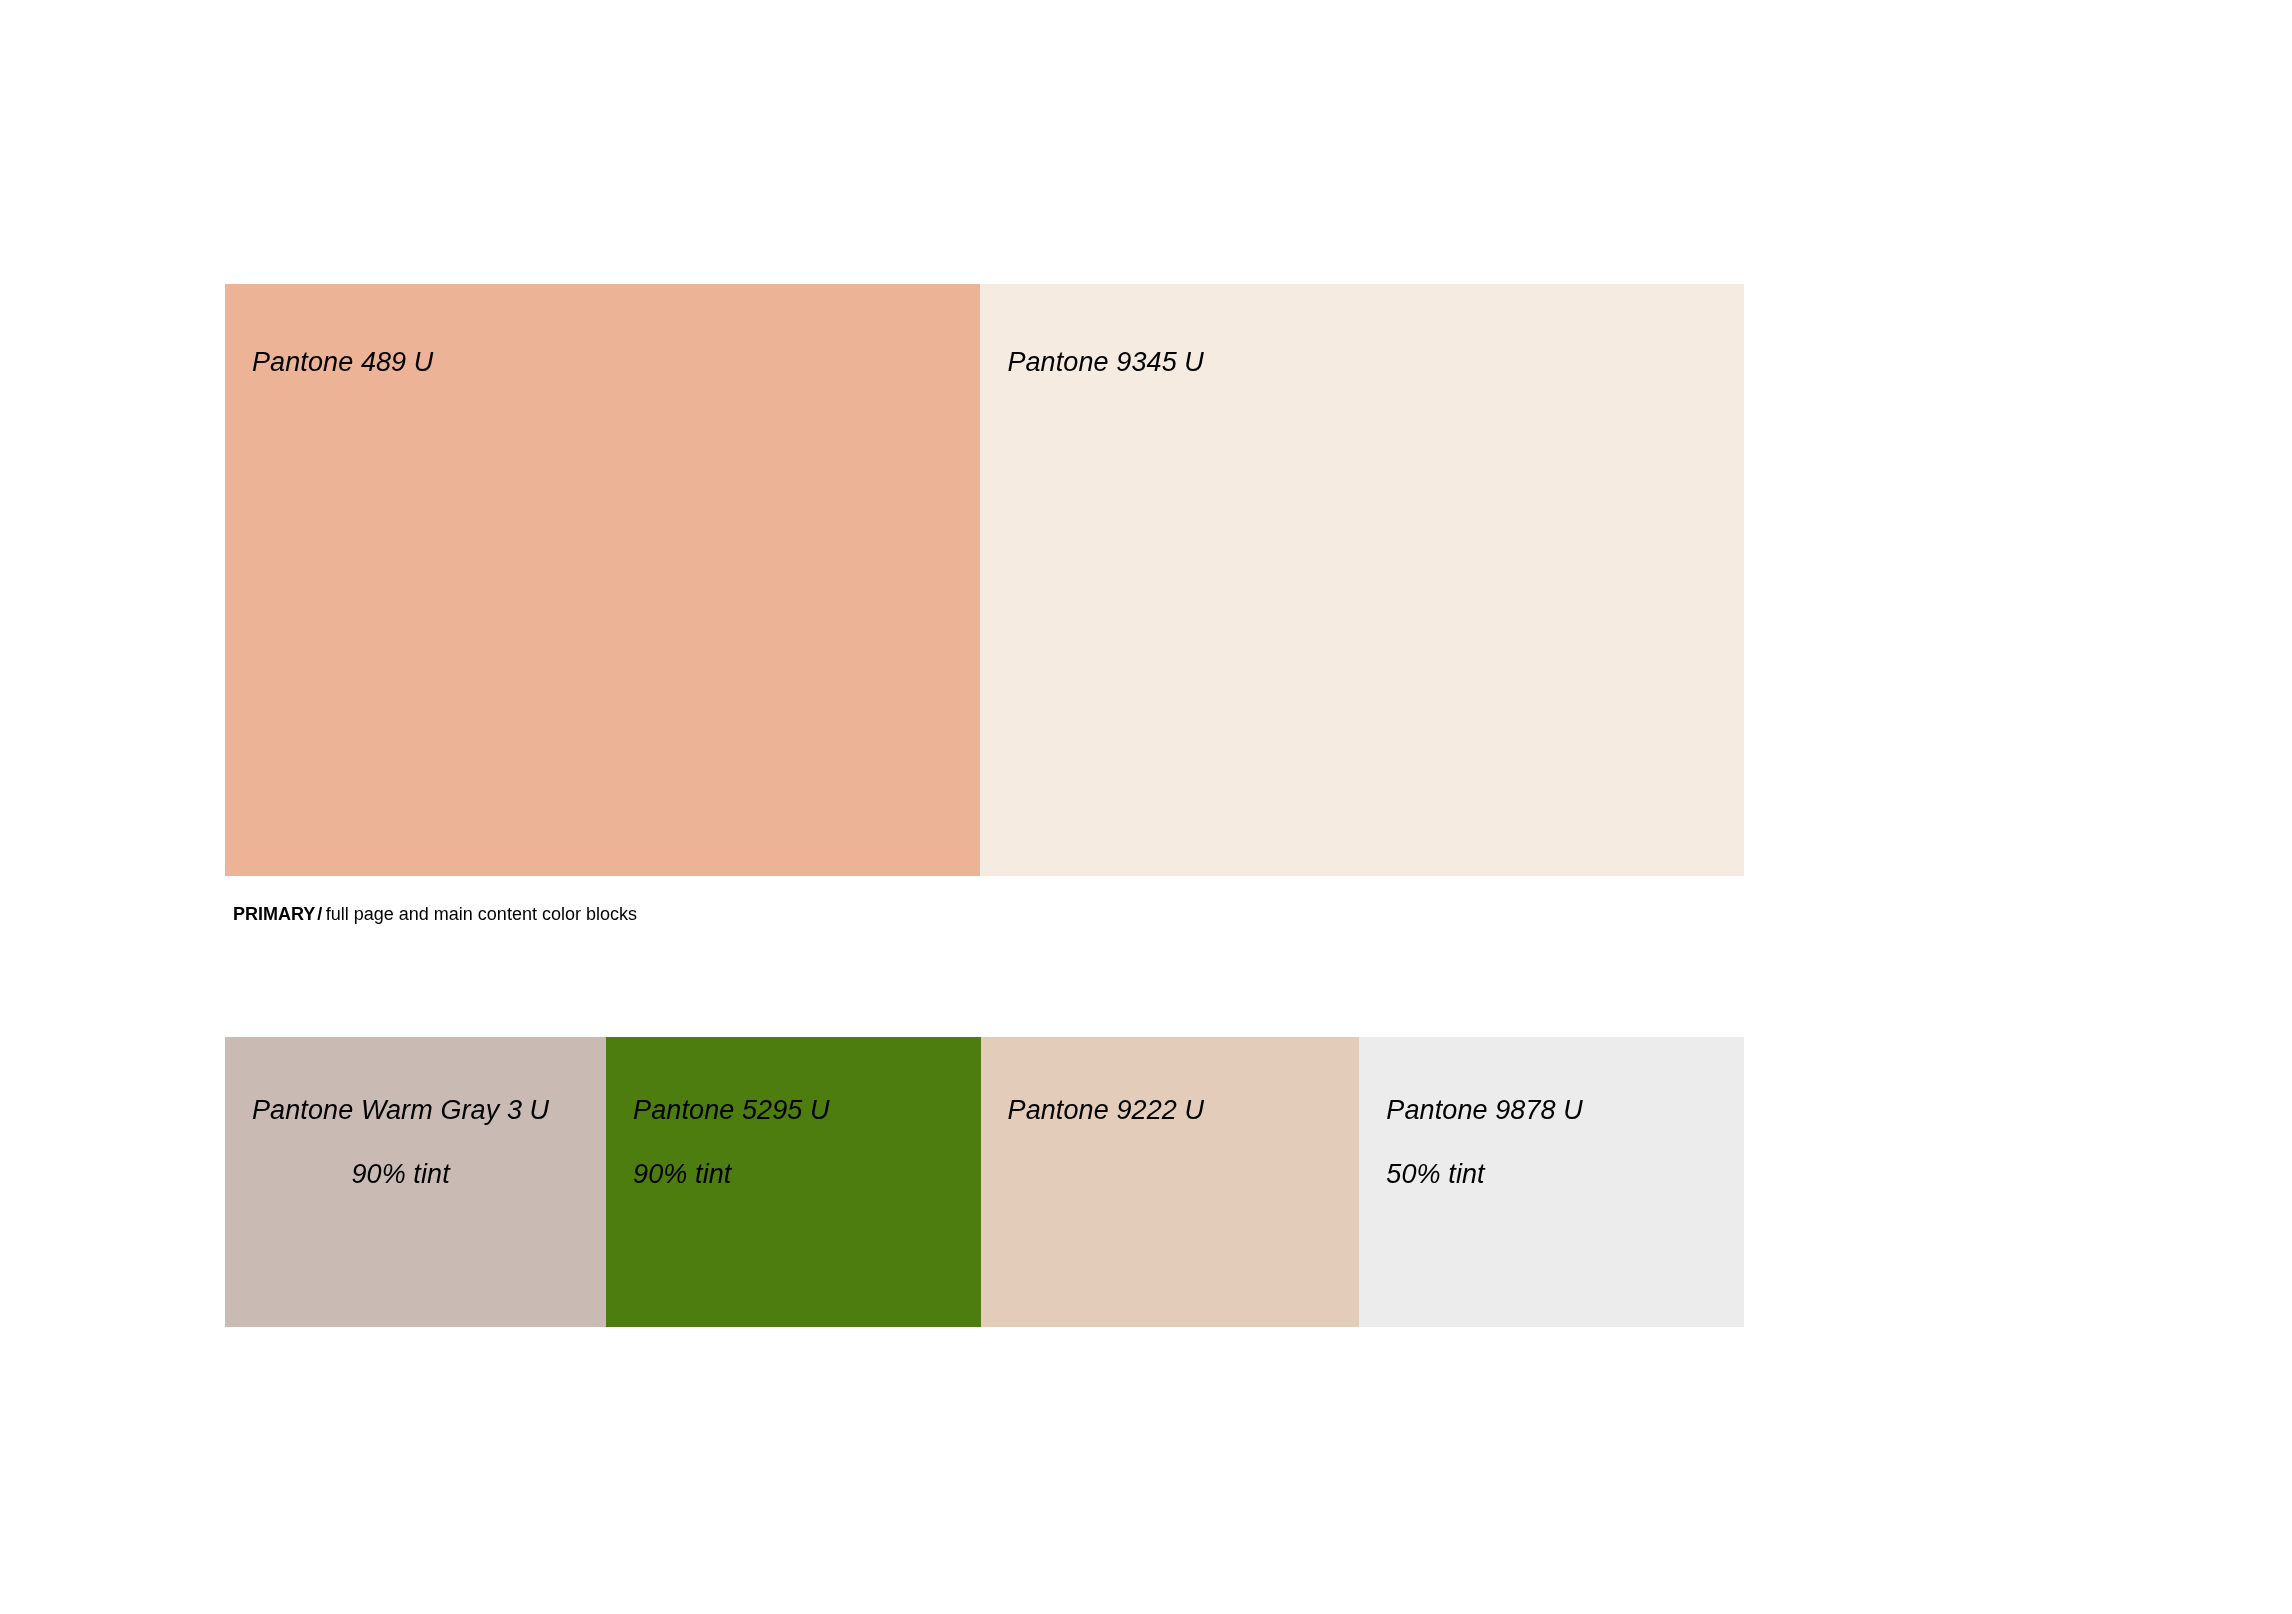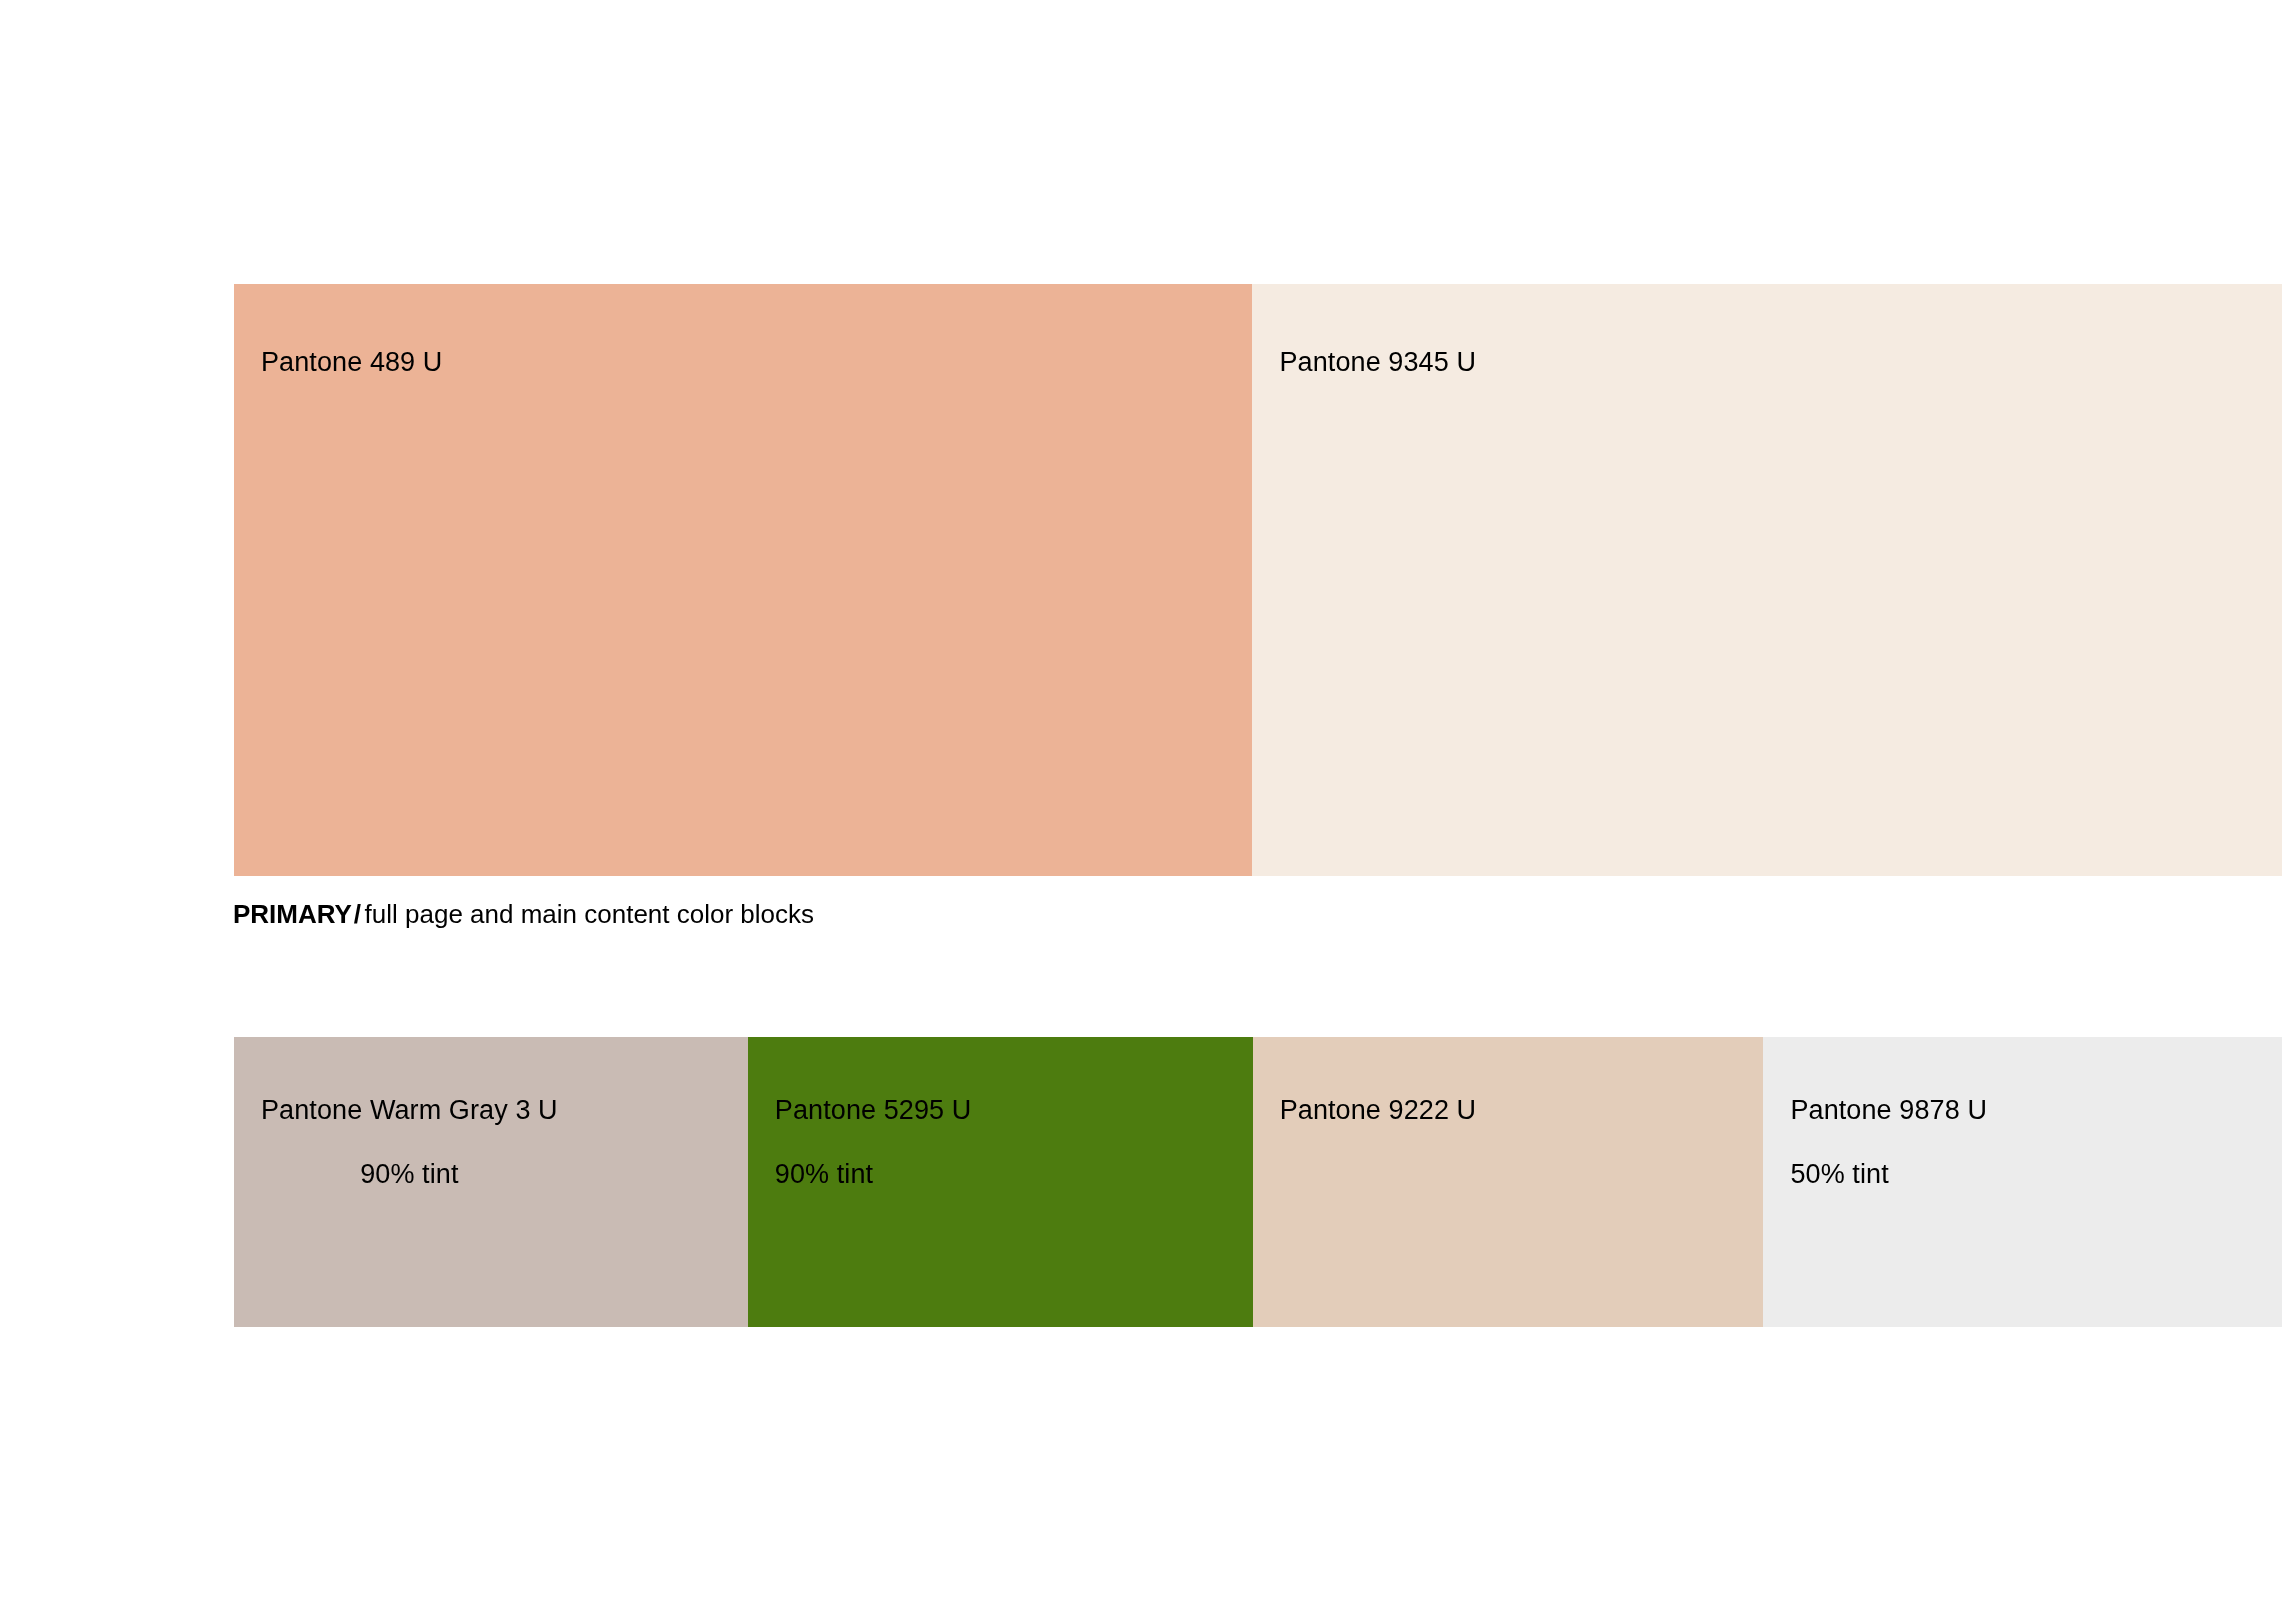--- a/index.html
+++ b/index.html
@@ -19,22 +19,23 @@
 
   .page {
     position: absolute;
     inset: 0;
     background: #ffffff;
   }
 
   
   .palette-section {
     position: absolute;
-    left: 234px;
-    width: 2048px;
+    left: 225px;
+    width: 1519px;
+    font-style: italic;
   }
 
   #primary-section  { top: 284px; }
   #secondary-section{ top: 1037px; }
 
   .swatch-row {
     display: flex;
     flex-direction: row;
     width: 100%;
   }
@@ -66,21 +67,21 @@
   .swatch-tint {
     display: block;
   }
 
   .swatch-tint:empty { display: none; }
 
   
   .section-caption {
     position: absolute;
     left: 233px;
-    font-size: 26px;
+    font-size: 18px;
     line-height: 30px;
     color: #000000;
     white-space: nowrap;
   }
 
   #primary-caption   { top: 899px; }
   #secondary-caption { top: 1365px; }
 
   .caption-key {
     font-weight: bold;

